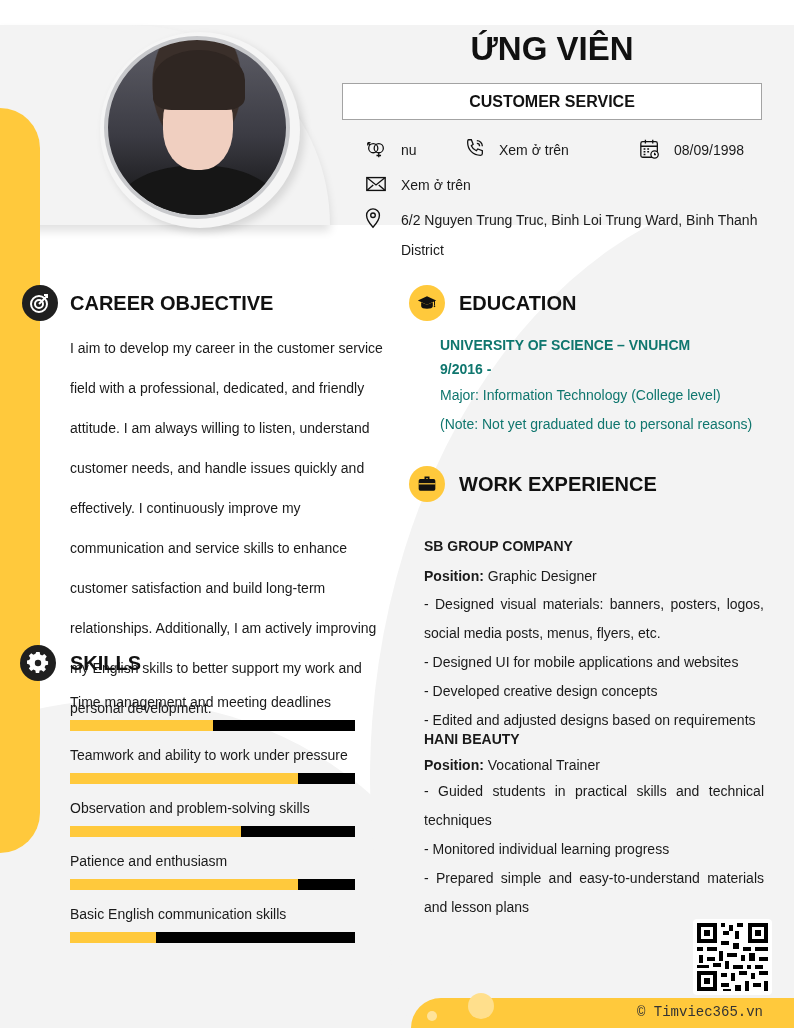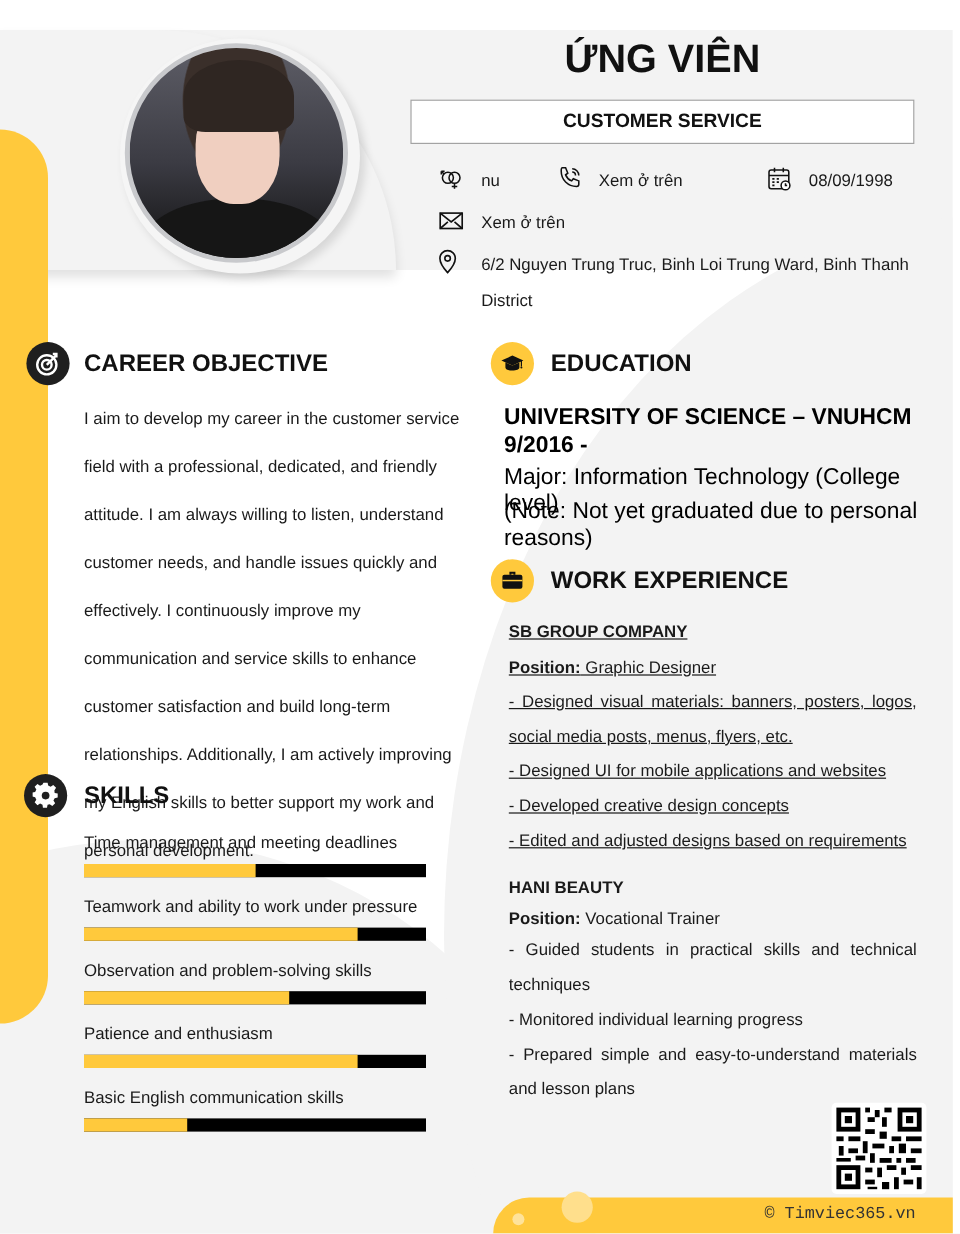--- a/index.html
+++ b/index.html
@@ -41,21 +41,21 @@
   .sec-icon.dark { background: #1f1f1f; }
   .sec-icon.yellow { background: #ffc93c; }
   .sec-title { position: absolute; font-size: 20px; font-weight: bold; color: #111; }
 
   .objective { position: absolute; left: 70px; top: 328px; width: 315px; font-size: 14px; line-height: 40px; color: #1a1a1a; }
 
   .skill-label { position: absolute; left: 70px; font-size: 14px; color: #1a1a1a; }
   .skill-bar { position: absolute; left: 70px; width: 285px; height: 11px; background: #000; }
   .skill-fill { height: 100%; background: #ffc93c; }
 
-  .edu { position: absolute; left: 420px; font-size: 19px; color: #000000; }
+  .edu { position: absolute; left: 440px; font-size: 14px; color: #0f766e; }
   .bold { font-weight: bold; }
 
   .work { position: absolute; left: 424px; width: 340px; font-size: 14px; color: #1a1a1a; }
   .work .line { line-height: 29px; text-align: justify; }
 
   .qr { position: absolute; left: 693px; top: 919px; width: 79px; height: 76px; background: #fff; border-radius: 4px; }
   .footer-text { position: absolute; left: 637px; top: 1004px; font-family: "Liberation Mono", "DejaVu Sans Mono", monospace; font-size: 14px; color: #333; }
 </style>
 </head>
 <body>
@@ -176,21 +176,21 @@
 
 <div class="sec-icon yellow" style="left:409px;top:466px;">
   <svg width="20" height="20" viewBox="0 0 24 24" fill="#111">
     <path d="M9 3h6v3h-2V5h-2v1H9z"></path>
       <rect x="2" y="6" width="20" height="14" rx="2"></rect>
       <rect x="2" y="11" width="20" height="1.5" fill="#ffc93c"></rect>
   </svg>
 </div>
 <div class="sec-title" style="left:459px;top:473px;">WORK EXPERIENCE</div>
 
-<div class="work" style="top:518px;text-decoration:underline;">
+<div class="work" style="top:538px;">
   <div class="bold" style="line-height:16px;">SB GROUP COMPANY</div>
   <div style="margin-top:14px;line-height:16px;"><span class="bold">Position:</span><span> Graphic Designer</span></div>
   <div class="line" style="margin-top:6px;">- Designed visual materials: banners, posters, logos, social media posts, menus, flyers, etc.</div>
   <div class="line">- Designed UI for mobile applications and websites</div>
   <div class="line">- Developed creative design concepts</div>
   <div class="line">- Edited and adjusted designs based on requirements</div>
 </div>
 
 <div class="work" style="top:731px;">
   <div class="bold" style="line-height:16px;">HANI BEAUTY</div>

